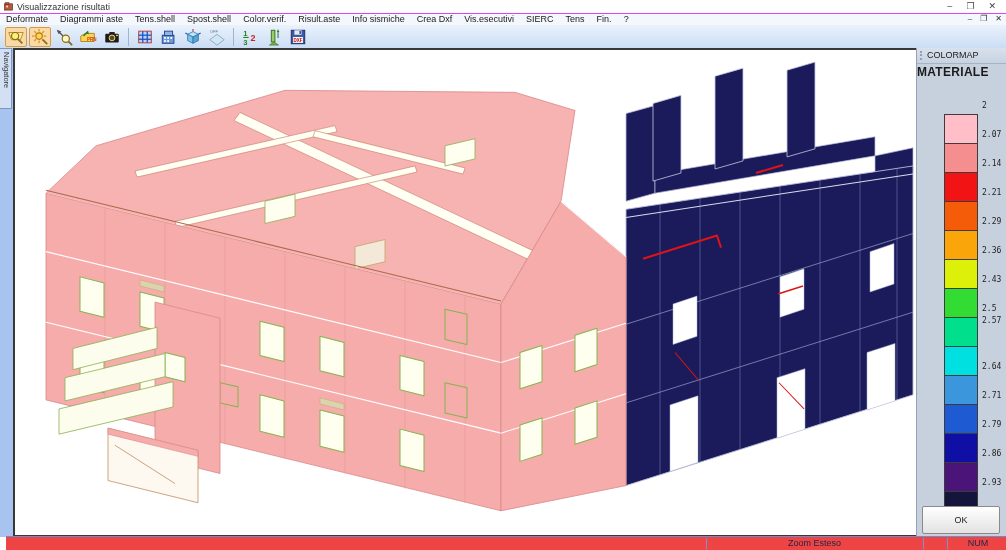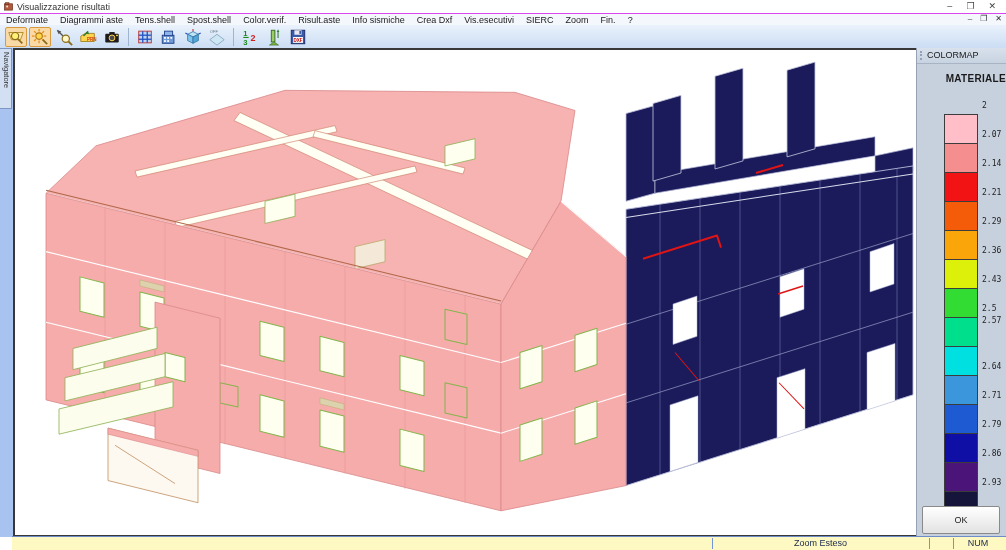--- a/index.html
+++ b/index.html
@@ -10,21 +10,21 @@
   }
   
   .titlebar{position:absolute;top:0;left:0;right:0;height:13px;background:#ffffff;
     border-bottom:6px solid #d946ef;display:flex;align-items:center;font-size:9px;color:#333;}
   .app-icon{width:9px;height:9px;margin:0 4px 0 4px;flex:0 0 auto;}
   .title-text{flex:1 1 auto;white-space:nowrap;}
   .win-controls{display:flex;gap:14px;margin-right:10px;color:#444;}
   .win-btn{font-size:9px;line-height:11px;cursor:default;}
   
   .menubar{position:absolute;top:14px;left:0;right:0;height:11px;background:#f4f7fc;
-    display:flex;align-items:center;font-size:9px;color:#1a1a1a;}
+    display:flex;align-items:flex-start;font-size:9px;color:#1a1a1a;}
   .menu-item{padding:0 6px;white-space:nowrap;cursor:default;}
   .mdi-controls{position:absolute;right:4px;top:0;display:flex;gap:8px;color:#333;font-size:8px;}
   
   .toolbar{position:absolute;top:25px;left:0;right:0;height:23px;
     background:linear-gradient(#eaf2fc,#cbddf4);border-bottom:1px solid #aac0dd;
     display:flex;align-items:center;padding-left:4px;}
   .tb-btn{width:22px;height:20px;margin:0 1px;border:1px solid transparent;border-radius:2px;
     background:transparent;display:flex;align-items:center;justify-content:center;padding:0;}
   .tb-btn.active{background:#f9d9a5;border-color:#d89a3c;}
   .tb-btn svg{width:18px;height:18px;display:block;}
@@ -40,32 +40,32 @@
     border-right:1px solid #9aa8ba;}
   .canvas svg{position:absolute;left:0;top:0;width:100%;height:100%;}
   
   .panel{position:absolute;right:0;top:0;width:89px;bottom:0;background:#c7d1de;
     border-left:1px solid #96a2b4;}
   .panel-header{height:15px;background:linear-gradient(#d8e1ec,#c8d3e1);
     border-bottom:1px solid #a8b4c4;font-size:9px;color:#1a1a1a;
     line-height:15px;padding-left:10px;position:relative;}
   .panel-grip{position:absolute;left:3px;top:3px;bottom:3px;width:3px;
     border-left:2px dotted #93a1b5;}
-  .legend-title{margin-top:9px;text-align:right;font-size:10px;font-weight:bold;
+  .legend-title{margin-top:1px;text-align:left;font-size:12px;font-weight:bold;
     letter-spacing:.3px;color:#1a1a1a;}
   .scale-blocks{position:absolute;left:27px;top:66px;width:32px;border:1px solid #3c3c3c;}
   .scale-block{width:100%;height:28px;border-bottom:1px solid #3c3c3c;}
   .scale-block:last-child{border-bottom:none;}
   .scale-label{position:absolute;left:65px;height:10px;line-height:10px;
     font-family:"DejaVu Sans Mono",monospace;font-size:8px;color:#222;}
   .ok-btn{position:absolute;left:5px;bottom:3px;width:78px;height:28px;
     background:linear-gradient(#ffffff,#e2e2e2);border:1px solid #8a8a8a;border-radius:2px;
     font-size:9px;color:#222;font-family:"Liberation Sans",sans-serif;line-height:12px;}
   
-  .statusbar{position:absolute;left:12px;right:0;bottom:0;height:13px;background:#fef9c3;
+  .statusbar{position:absolute;left:6px;right:0;bottom:0;height:13px;background:#ef4444;
     border-top:1px solid #6e8cc8;font-size:9px;color:#16284a;}
   .status-cell{position:absolute;top:0;height:13px;line-height:13px;text-align:center;}
   .status-sep{position:absolute;top:1px;bottom:1px;width:1px;background:#7195d6;}
 </style>
 </head>
 <body>
 
 <div class="titlebar">
   <svg class="app-icon" viewBox="0 0 10 10">
     <rect x="0.5" y="2" width="9" height="7" fill="#b35a3c" stroke="#6e3420" stroke-width="0.8"></rect>
@@ -85,21 +85,21 @@
       <span class="menu-item">Deformate</span>
       <span class="menu-item">Diagrammi aste</span>
       <span class="menu-item">Tens.shell</span>
       <span class="menu-item">Spost.shell</span>
       <span class="menu-item">Color.verif.</span>
       <span class="menu-item">Risult.aste</span>
       <span class="menu-item">Info sismiche</span>
       <span class="menu-item">Crea Dxf</span>
       <span class="menu-item">Vis.esecutivi</span>
       <span class="menu-item">SIERC</span>
-      <span class="menu-item">Zoom</span>
+      <span class="menu-item">Tens</span>
       <span class="menu-item">Fin.</span>
       <span class="menu-item">?</span>
     </span>
   <span class="mdi-controls">
     <span>–</span>
     <span>❐</span>
     <span>✕</span>
   </span>
 </div>
 

